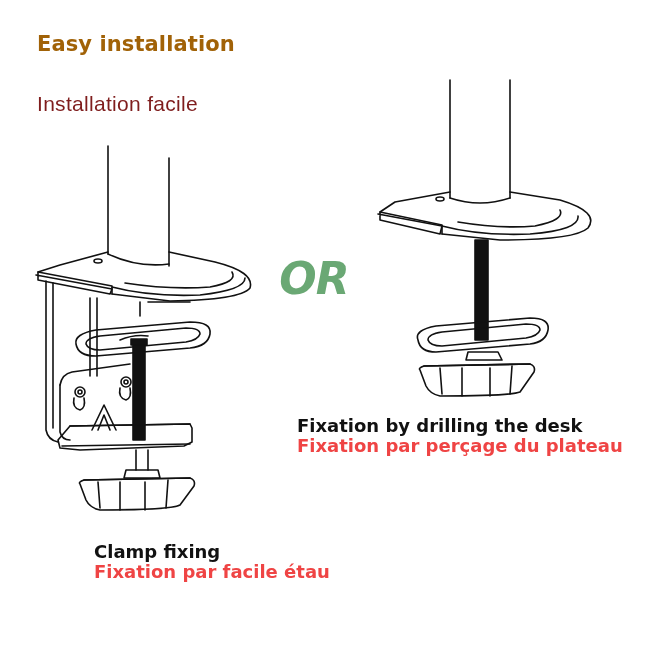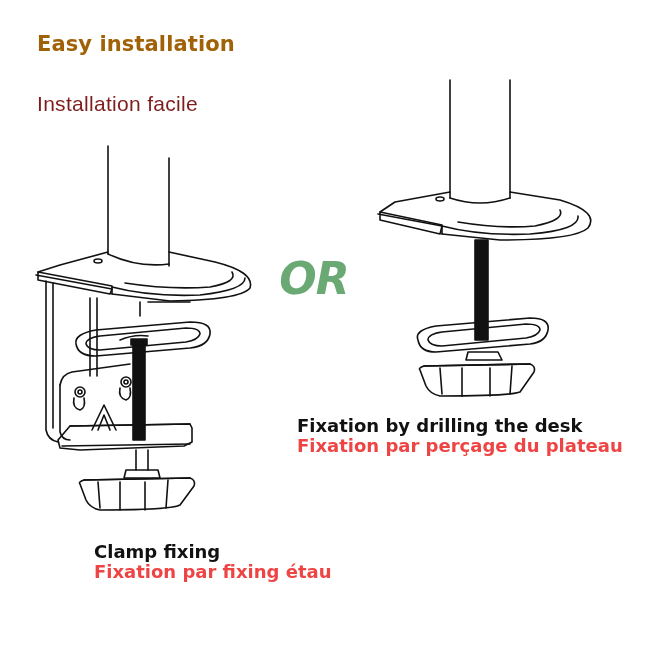--- a/index.html
+++ b/index.html
@@ -111,14 +111,14 @@
   <div class="or-text" style="color:#6aa874;">OR</div>
 </div>
 
 <div class="cap-block" style="left:297px; top:416px;">
   <div class="cap-bold">Fixation by drilling the desk</div>
   <div class="cap-light">Fixation par perçage du plateau</div>
 </div>
 
 <div class="cap-block" style="left:58px; top:542px;margin-left:36px;">
   <div class="cap-bold">Clamp fixing</div>
-  <div class="cap-light">Fixation par fixing étau</div>
+  <div class="cap-light">Fixation par facile étau</div>
 </div>
 
 </body></html>

